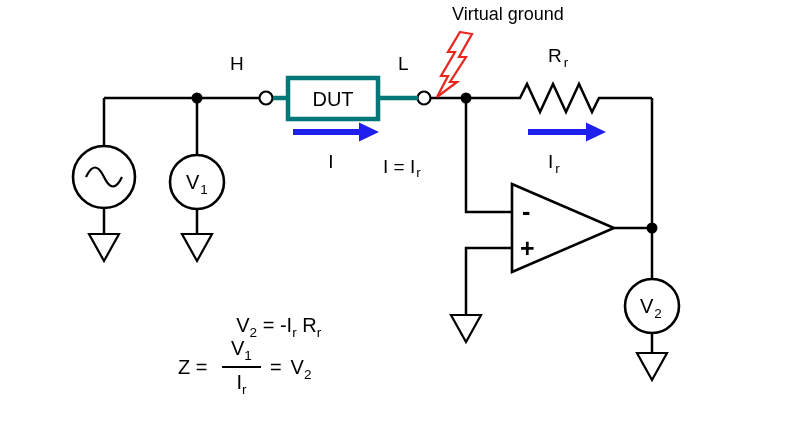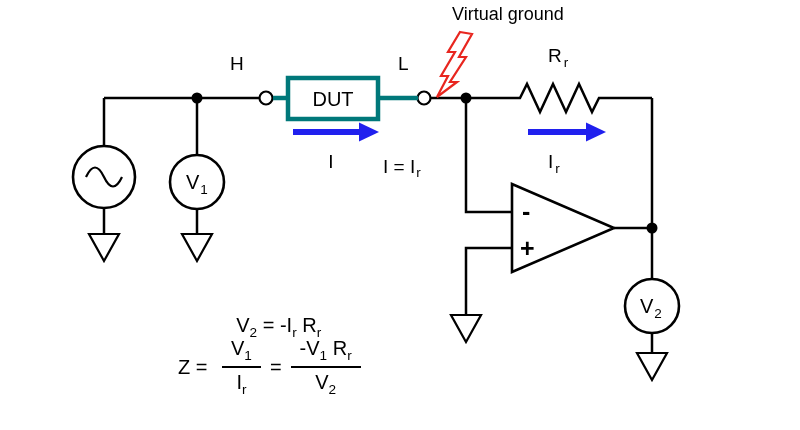--- a/index.html
+++ b/index.html
@@ -120,18 +120,17 @@
   </div>
 
   <div class="equation eq2" style="left:178px;top:337px;">
     <span>Z = </span>
     <span class="frac">
       <span class="num"><span>V</span><sub>1</sub></span>
       <span class="den"><span>I</span><sub>r</sub></span>
     </span>
     <span>=</span>
     <span class="frac">
-      <span class="num"><span>-V</span><sub>1</sub><span> R</span><sub>r</sub></span>
       <span class="den"><span>V</span><sub>2</sub></span>
     </span>
   </div>
 
 </div>
 
 </body></html>

